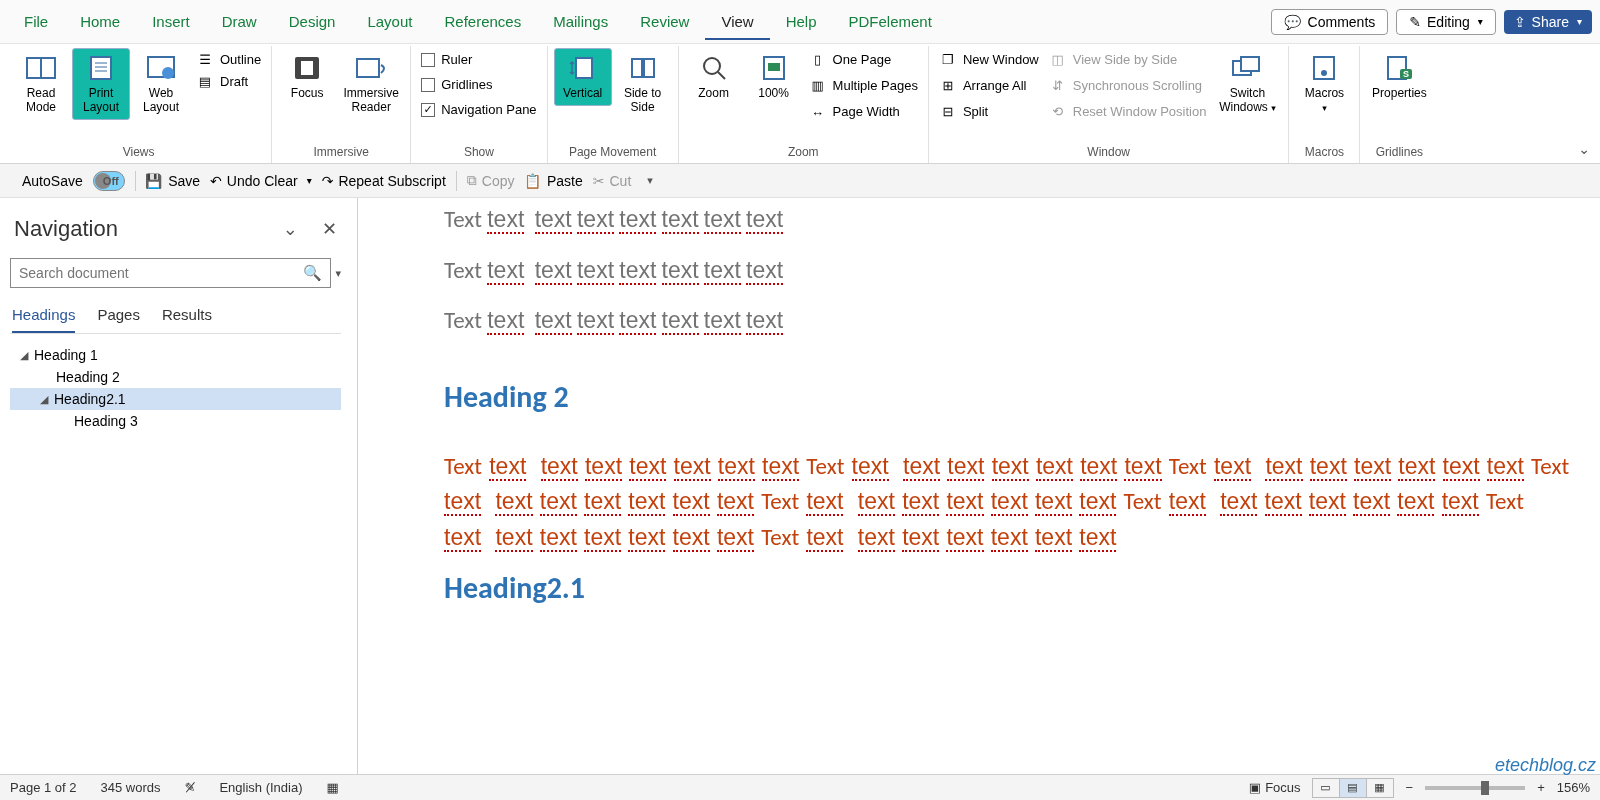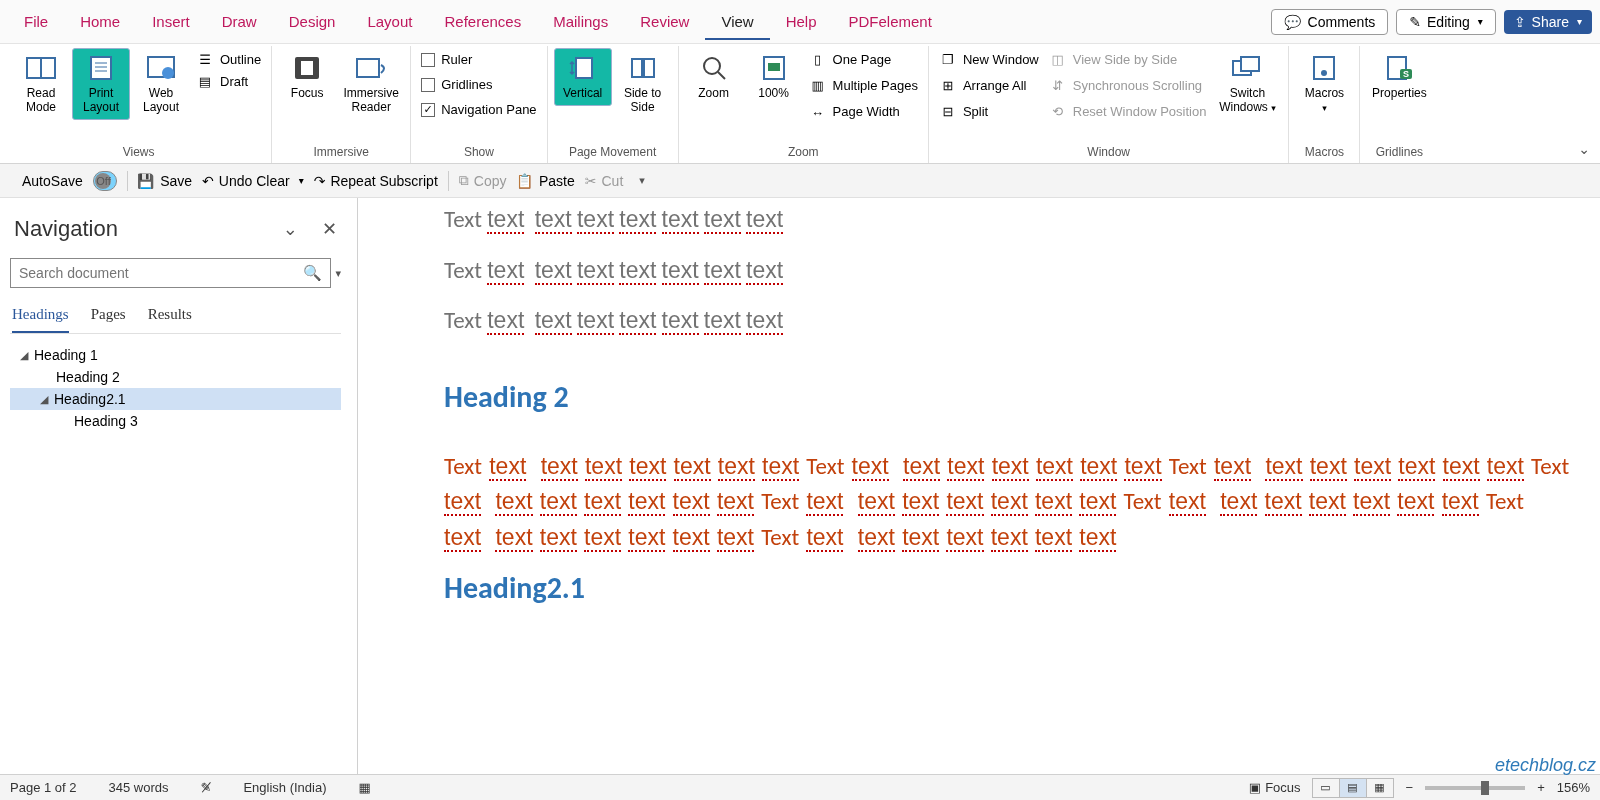--- a/index.html
+++ b/index.html
@@ -1,21 +1,21 @@
 <!DOCTYPE html>
 <html><head>
 <meta charset="utf-8">
 <style>
 * { box-sizing: border-box; margin: 0; padding: 0; font-family: "Segoe UI", Arial, sans-serif; }
 body { background: #fff; width: 1600px; height: 800px; overflow: hidden; position: relative; }
 
 
 .menubar { display: flex; align-items: center; height: 44px; padding: 0 8px; background: #fafafa; border-bottom: 1px solid #e4e4e4; }
 .menu-tabs { display: flex; gap: 0; }
-.menu-tab { padding: 10px 16px 8px; font-size: 15px; color: #be185d; cursor: pointer; border-bottom: 2px solid transparent; }
+.menu-tab { padding: 10px 16px 8px; font-size: 15px; color: #15803d; cursor: pointer; border-bottom: 2px solid transparent; }
 .menu-tab.active { border-bottom: 2px solid #2b579a; color: #222; font-weight: 500; }
 .menu-right { margin-left: auto; display: flex; gap: 8px; align-items: center; }
 .btn-outline { display: flex; align-items: center; gap: 6px; padding: 4px 12px; border: 1px solid #9a9a9a; border-radius: 4px; font-size: 14px; background: #fff; cursor: pointer; }
 .btn-outline .caret { font-size: 10px; margin-left: 2px; }
 .btn-share { display: flex; align-items: center; gap: 6px; padding: 4px 10px; background: #2b579a; color: #fff; border-radius: 4px; font-size: 14px; cursor: pointer; }
 .btn-share .caret { font-size: 10px; margin-left: 2px; }
 
 
 .ribbon { display: flex; background: #fff; border-bottom: 1px solid #d4d4d4; height: 120px; padding: 2px 0 0 6px; position: relative; }
 .rgroup { display: flex; flex-direction: column; justify-content: space-between; border-right: 1px solid #e0e0e0; padding: 2px 6px 2px 6px; }
@@ -28,58 +28,58 @@
 .small-list { display: flex; flex-direction: column; gap: 4px; padding: 2px 4px; }
 .small-item { display: flex; align-items: center; gap: 6px; font-size: 13px; cursor: pointer; white-space: nowrap; }
 .small-item.disabled { color: #9a9a9a; }
 .small-item .sicon { width: 18px; height: 18px; display: flex; align-items: center; justify-content: center; }
 .ribbon-collapse { position: absolute; right: 10px; bottom: 6px; font-size: 14px; color: #555; cursor: pointer; }
 
 
 .qabar { display: flex; align-items: center; gap: 10px; height: 34px; background: #f4f4f4; border-bottom: 1px solid #e0e0e0; padding: 0 22px; font-size: 14px; }
 .qa-item { display: flex; align-items: center; gap: 5px; cursor: pointer; }
 .qa-item.disabled { color: #9a9a9a; }
-.toggle { display: flex; align-items: center; width: 24px; height: 20px; border: 1px solid #888; border-radius: 10px; background: #7dd3fc; position: relative; }
+.toggle { display: flex; align-items: center; width: 32px; height: 20px; border: 1px solid #888; border-radius: 10px; background: #7dd3fc; position: relative; font-weight: bold; }
 .toggle .knob { width: 16px; height: 16px; background: #888; border-radius: 50%; position: absolute; left: 1px; }
 .toggle .tlabel { position: absolute; right: 5px; font-size: 11px; color: #555; }
 .qa-sep { width: 1px; height: 20px; background: #ccc; }
 
 
 .main { display: flex; height: calc(800px - 44px - 120px - 34px - 26px); }
 .navpane { width: 358px; border-right: 1px solid #d0d0d0; background: #fff; padding: 10px 16px 10px 10px; }
 .nav-header { display: flex; align-items: center; justify-content: space-between; padding: 8px 4px 10px; }
 .nav-title { font-size: 22px; color: #333; }
 .nav-icons { display: flex; gap: 24px; font-size: 18px; color: #555; }
 .nav-search-row { display: flex; align-items: center; gap: 4px; margin: 6px 0 12px; }
 .nav-search { flex: 1; display: flex; align-items: center; border: 1px solid #888; height: 30px; padding: 0 8px; background: #fff; }
 .nav-search input { flex: 1; border: none; outline: none; font-size: 14px; background: transparent; }
 .nav-search .sicon { font-size: 15px; color: #333; font-weight: bold; }
 .nav-dd { font-size: 11px; color: #555; cursor: pointer; }
 .nav-tabs { display: flex; gap: 22px; padding: 6px 2px 0; border-bottom: 1px solid #e0e0e0; }
-.nav-tab { font-size: 15px; padding-bottom: 8px; cursor: pointer; color: #333; border-bottom: 2px solid transparent; font-family: Liberation Serif, serif; }
+.nav-tab { font-size: 15px; padding-bottom: 8px; cursor: pointer; color: #333; border-bottom: 2px solid transparent; }
 .nav-tab.active { color: #2b579a; border-bottom: 2px solid #2b579a; font-weight: 500; }
 .nav-tree { padding: 10px 0 0 0; }
 .tree-row { display: flex; align-items: center; font-size: 14px; padding: 3px 4px; cursor: pointer; }
 .tree-row .tw { width: 14px; font-size: 11px; color: #555; }
 .tree-row.sel { background: #cfe0f4; }
 .tree-indent-0 { padding-left: 10px; }
 .tree-indent-1 { padding-left: 46px; }
 .tree-indent-2 { padding-left: 64px; }
 .tree-row.parent-row { padding-left: 30px; }
 
 .docarea { flex: 1; background: #fff; overflow: hidden; padding: 4px 0 0 86px; }
 .doc-para { font-size: 23px; font-family: Calibri, Arial, sans-serif; color: #737373; margin-bottom: 16px; line-height: 1.5; }
 .doc-heading { font-size: 30px; color: #2e74b5; font-family: Calibri, Arial, sans-serif; margin: 40px 0 34px; }
 .doc-heading.h21 { margin-top: 14px; }
 .spell-err { border-bottom: 2px dotted #c00000; }
 .doc-para-long { font-size: 23px; font-family: Calibri, Arial, sans-serif; color: #c2410c; line-height: 1.55; margin-bottom: 8px; word-spacing: 2px; }
 
 
 .statusbar { position: absolute; bottom: 0; left: 0; right: 0; height: 26px; background: #f4f4f4; border-top: 1px solid #d0d0d0; display: flex; align-items: center; padding: 0 10px; font-size: 13px; color: #333; }
-.sb-left { display: flex; gap: 32px; align-items: center; }
+.sb-left { display: flex; gap: 24px; align-items: center; }
 .sb-right { margin-left: auto; display: flex; gap: 12px; align-items: center; }
 .sb-item { display: flex; align-items: center; gap: 4px; cursor: pointer; }
 .view-btns { display: flex; gap: 0; }
 .view-btn { width: 28px; height: 20px; border: 1px solid #bbb; display: flex; align-items: center; justify-content: center; font-size: 11px; cursor: pointer; margin-left: -1px; }
 .view-btn.active { background: #d4e2f2; }
 .zoom-slider { width: 100px; height: 4px; background: #bbb; position: relative; }
 .zoom-slider .zknob { width: 8px; height: 14px; background: #666; position: absolute; top: -5px; left: 56%; }
 .watermark { position: absolute; right: 4px; bottom: 24px; font-size: 18px; font-style: italic; color: #2e7ab8; font-weight: 500; pointer-events: none; }
 .checkbox { width: 14px; height: 14px; border: 1px solid #666; display: inline-flex; align-items: center; justify-content: center; font-size: 11px; }
 </style>

